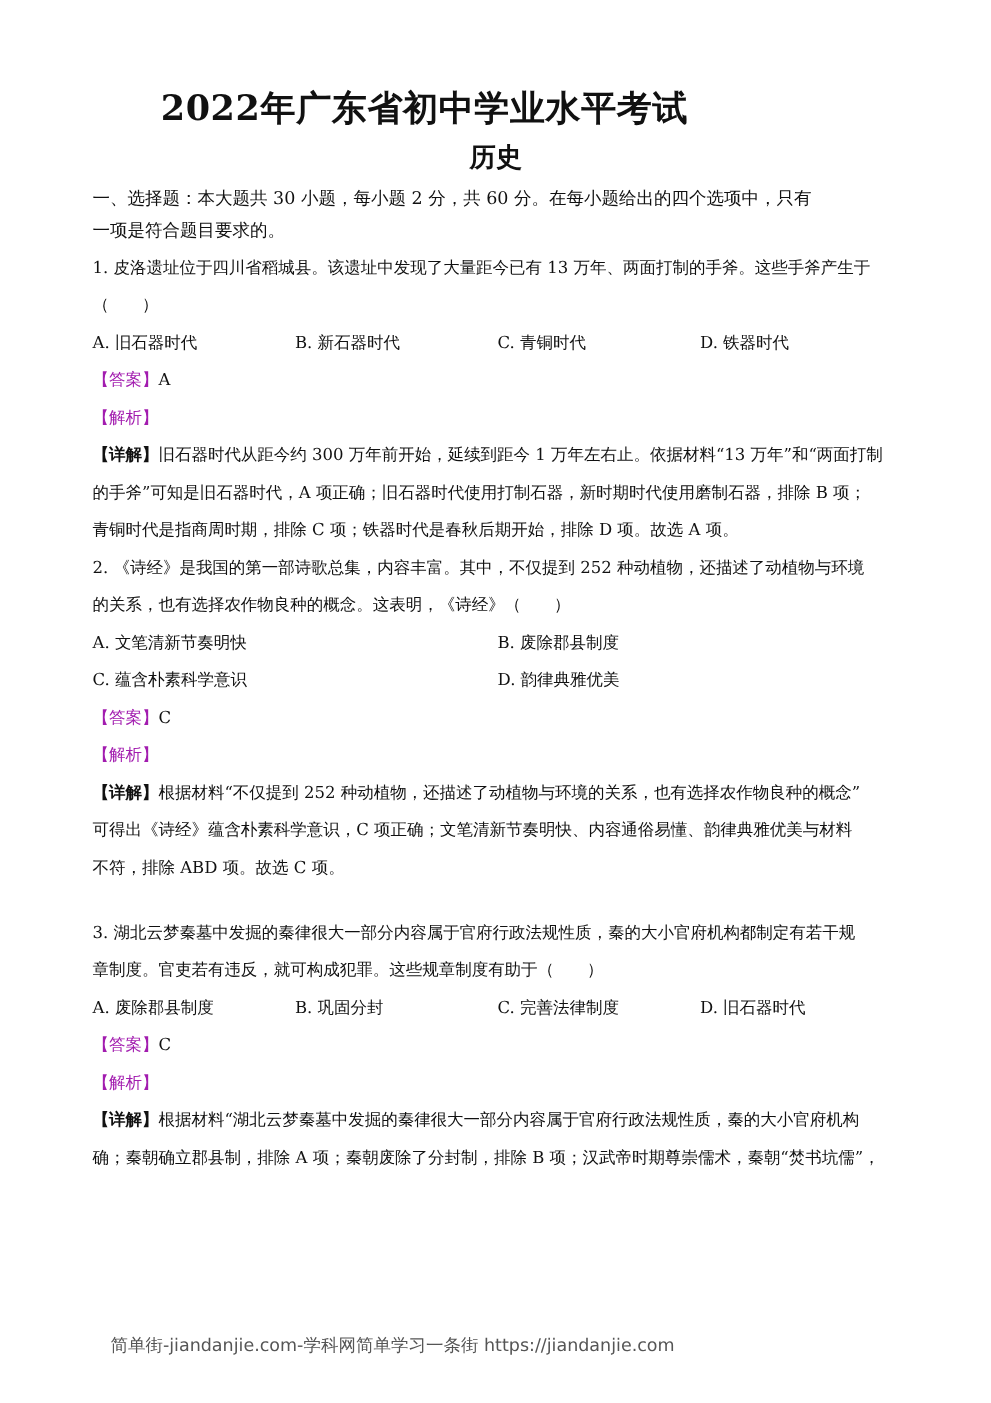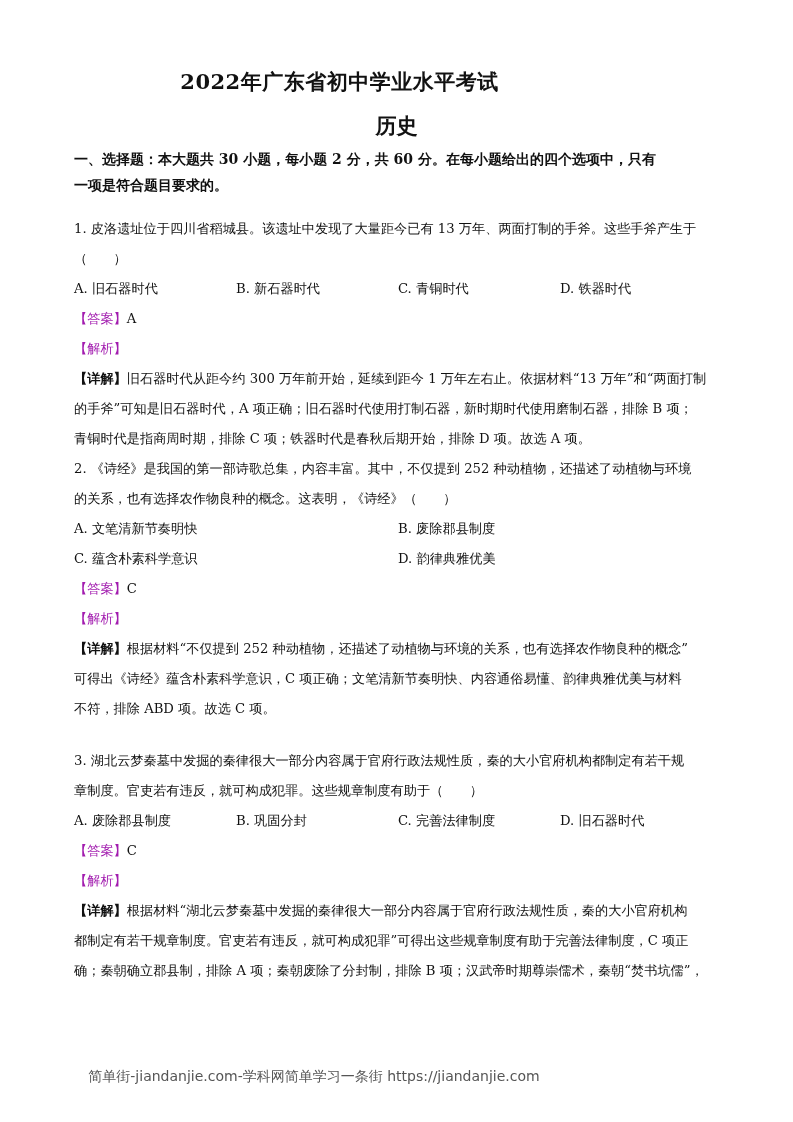--- a/index.html
+++ b/index.html
@@ -3,32 +3,32 @@
   <meta charset="utf-8">
   <style>
     html, body { margin: 0; padding: 0; background: #ffffff; }
     body {
       width: 793px; height: 1122px; position: relative; overflow: hidden;
       font-family: "DejaVu Serif", "Liberation Serif", serif;
       color: #111;
     }
     .title {
       position: absolute; left: 0; width: 679px; text-align: center;
-      top: 68px; font-size: 21px; font-weight: bold; letter-spacing: 0.5px;
+      top: 68px; font-size: 28px; font-weight: bold; letter-spacing: 0.5px;
     }
     .subject {
       position: absolute; left: 0; width: 793px; text-align: center;
       top: 112px; font-size: 21px; font-weight: bold;
     }
     .content {
       position: absolute; left: 74px; width: 650px; top: 146px;
       font-size: 13.2px; line-height: 30px;
     }
     .section-head {
-      font-weight: bold; font-size: 14px; line-height: 26px; margin-bottom: 16px;
+      font-weight: normal; font-size: 14px; line-height: 26px; margin-bottom: 2px;
     }
     .line { white-space: nowrap; }
     .options4 { display: flex; }
     .options4 .opt { width: 162px; }
     .options2 { display: flex; flex-wrap: wrap; }
     .options2 .opt { width: 324px; }
     .label-blue { color: #a21caf; }
     .label-bold { font-weight: bold; }
     .gap { height: 22px; }
     .footer {
@@ -106,18 +106,17 @@
     </div>
     <div class="line">
       <span class="label-blue">【答案】</span><span>C</span>
     </div>
     <div class="line">
       <span class="label-blue">【解析】</span>
     </div>
     <div class="line">
       <span class="label-bold">【详解】</span><span>根据材料“湖北云梦秦墓中发掘的秦律很大一部分内容属于官府行政法规性质，秦的大小官府机构</span>
     </div>
-    <div class="line">都制定有若干规章制度。官吏若有违反，就可构成犯罪”可得出这些规章制度有助于完善法律制度，C 项正</div>
     <div class="line">确；秦朝确立郡县制，排除 A 项；秦朝废除了分封制，排除 B 项；汉武帝时期尊崇儒术，秦朝“焚书坑儒”，</div>
   </div>
 </div>
 
 <div class="footer">简单街-jiandanjie.com-学科网简单学习一条街 https://jiandanjie.com</div>
 
 </body></html>

